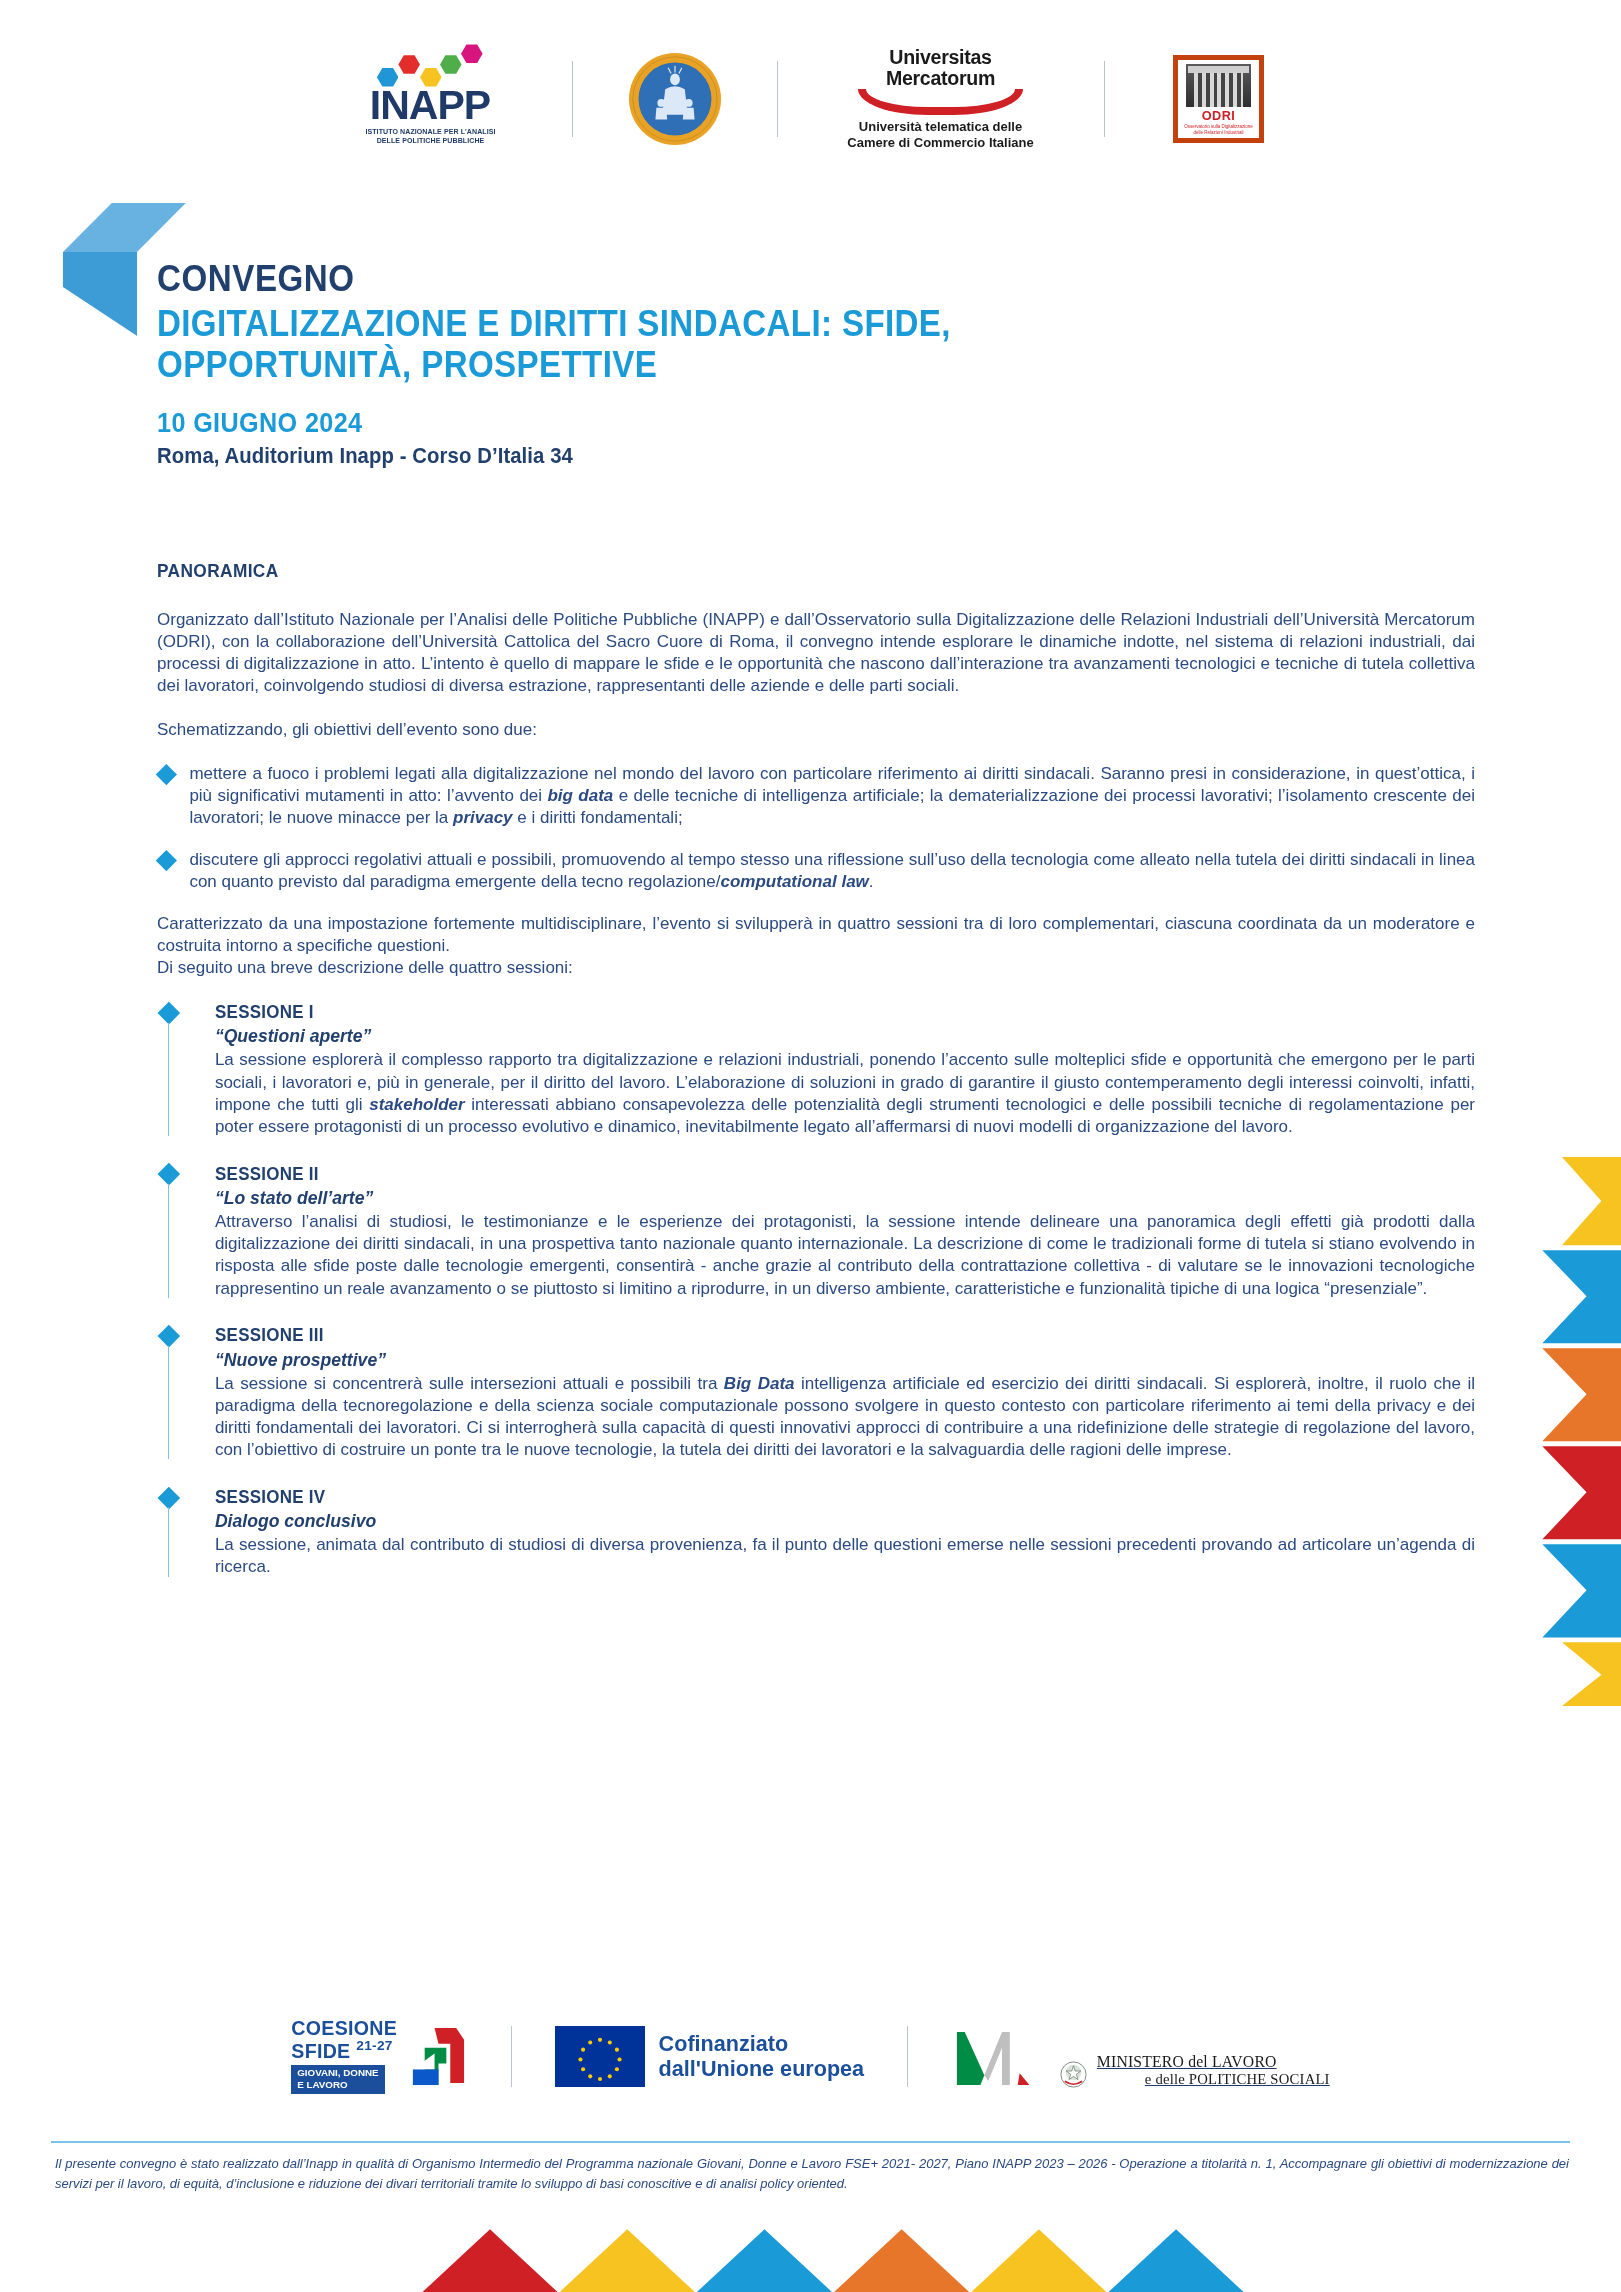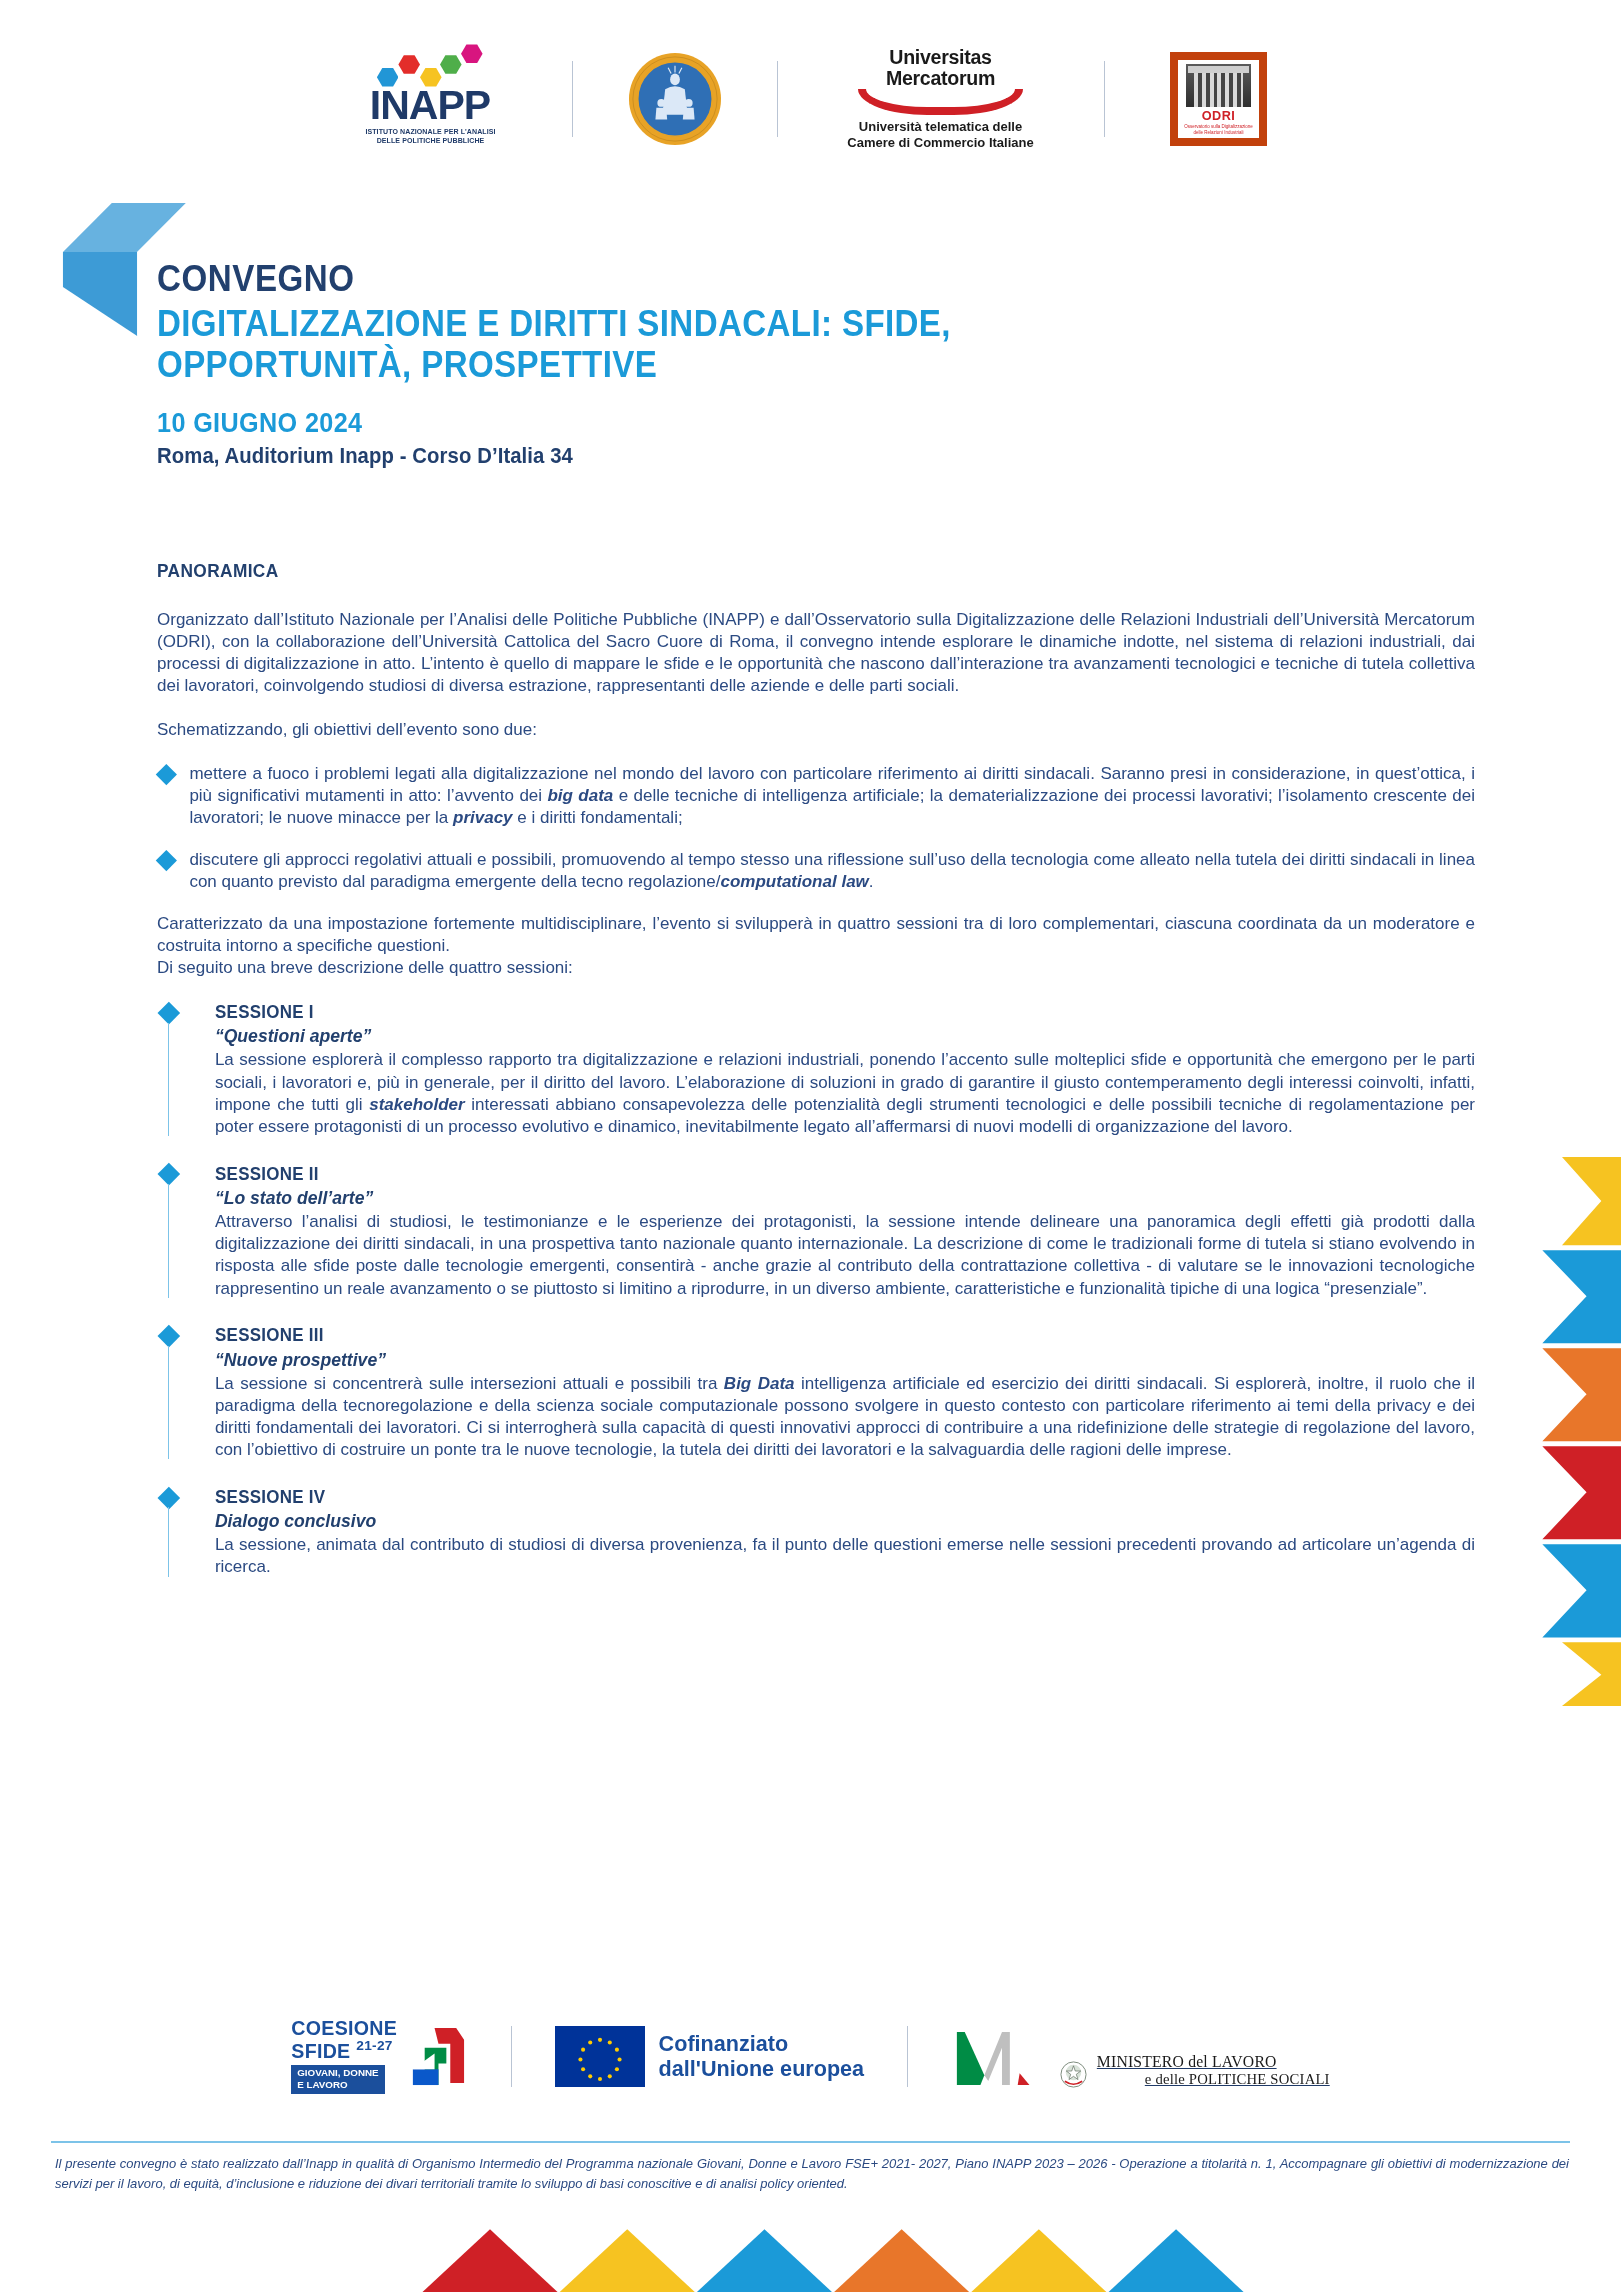--- a/index.html
+++ b/index.html
@@ -93,21 +93,21 @@
     border: 8.8px solid #cf2026;
     border-top: none;
     border-radius: 0 0 88px 88px / 0 0 33px 33px;
     box-sizing: border-box;
   }
   .merc-sub { font-size: 13px; font-weight:bold; color:#1a1a1a; margin-top:3.9px; line-height:1.25; }
 
   
   .odri { width: 118px; text-align:center; }
   .odri-box {
-    border: 8px solid #c2410c;
+    border: 5px solid #c2410c;
     padding: 3.9px 5.9px 2px;
     display:inline-block;
     text-align:center;
   }
   .odri-pic {
     width: 65px; height: 43px;
     background: linear-gradient(#5b5b5b, #2e2e2e);
     margin: 0 auto 2.9px;
     position: relative;
   }

